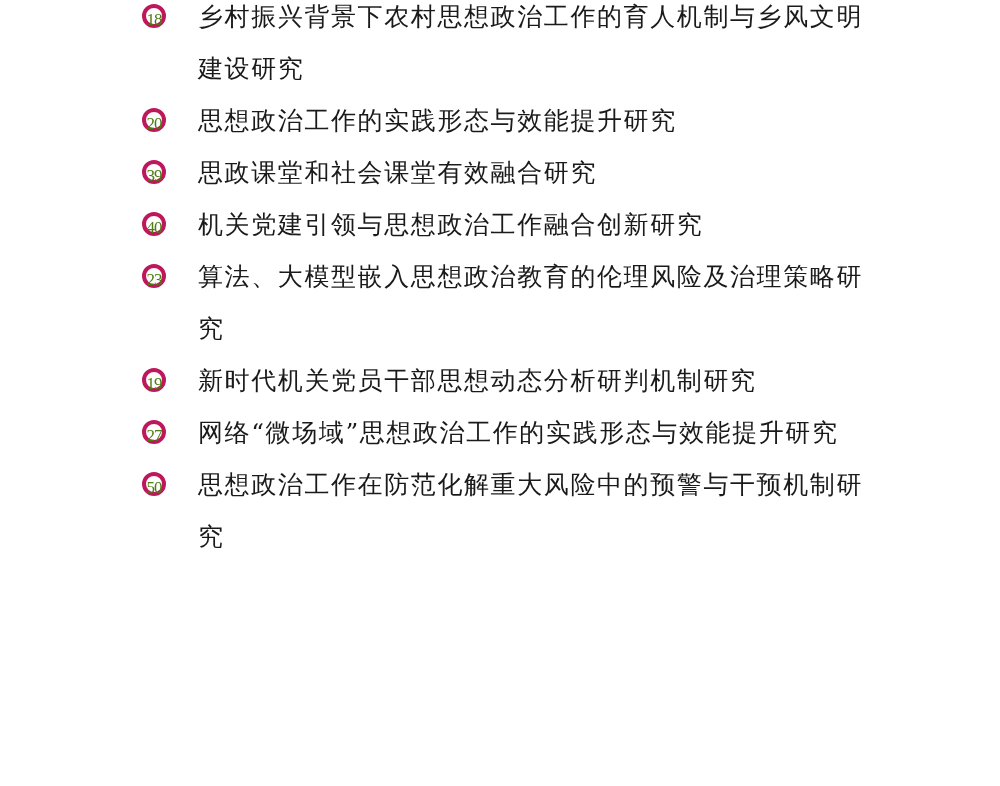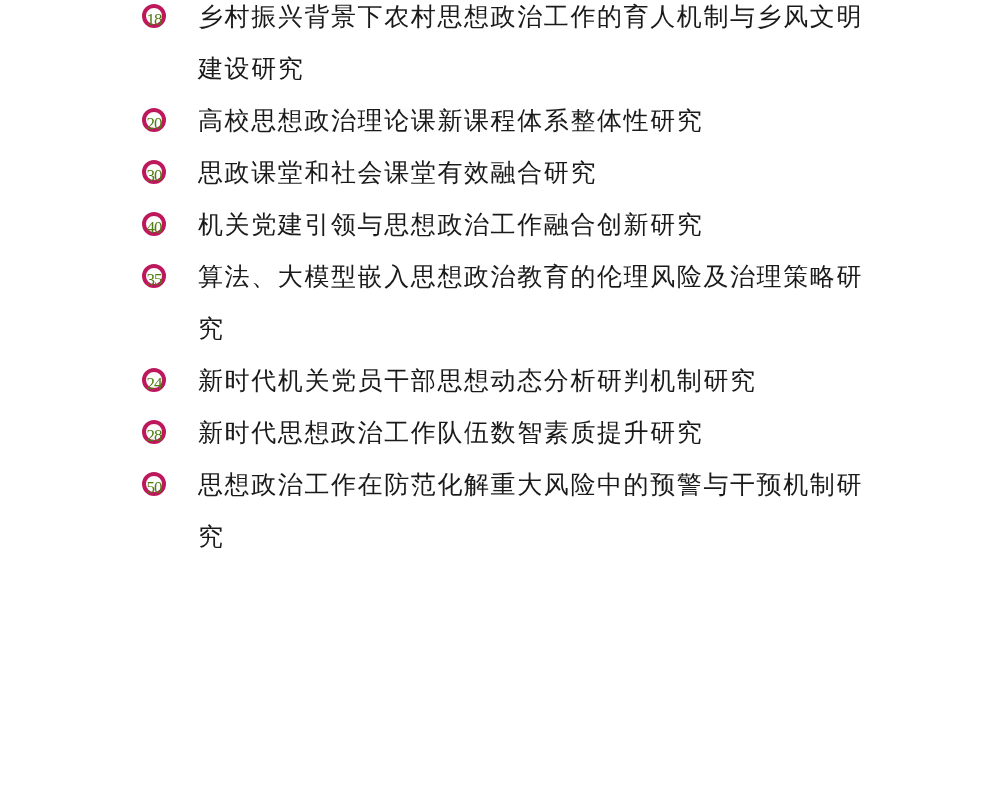--- a/index.html
+++ b/index.html
@@ -56,40 +56,40 @@
 </head>
 <body>
 
 <ol class="list">
   <li class="item">
     <span class="num">18</span>
     <span class="text">乡村振兴背景下农村思想政治工作的育人机制与乡风文明建设研究</span>
   </li>
   <li class="item">
     <span class="num">20</span>
-    <span class="text">高校思想政治理论课新课程体系整体性研究</span>
+    <span class="text">思想政治工作的实践形态与效能提升研究</span>
   </li>
   <li class="item">
-    <span class="num">30</span>
+    <span class="num">39</span>
     <span class="text">思政课堂和社会课堂有效融合研究</span>
   </li>
   <li class="item">
     <span class="num">40</span>
     <span class="text">机关党建引领与思想政治工作融合创新研究</span>
   </li>
   <li class="item">
-    <span class="num">35</span>
+    <span class="num">23</span>
     <span class="text">算法、大模型嵌入思想政治教育的伦理风险及治理策略研究</span>
   </li>
   <li class="item">
-    <span class="num">24</span>
+    <span class="num">19</span>
     <span class="text">新时代机关党员干部思想动态分析研判机制研究</span>
   </li>
   <li class="item">
-    <span class="num">28</span>
-    <span class="text">新时代思想政治工作队伍数智素质提升研究</span>
+    <span class="num">27</span>
+    <span class="text">网络“微场域”思想政治工作的实践形态与效能提升研究</span>
   </li>
   <li class="item">
     <span class="num">50</span>
     <span class="text">思想政治工作在防范化解重大风险中的预警与干预机制研究</span>
   </li>
 
 </ol>
 
 </body></html>

